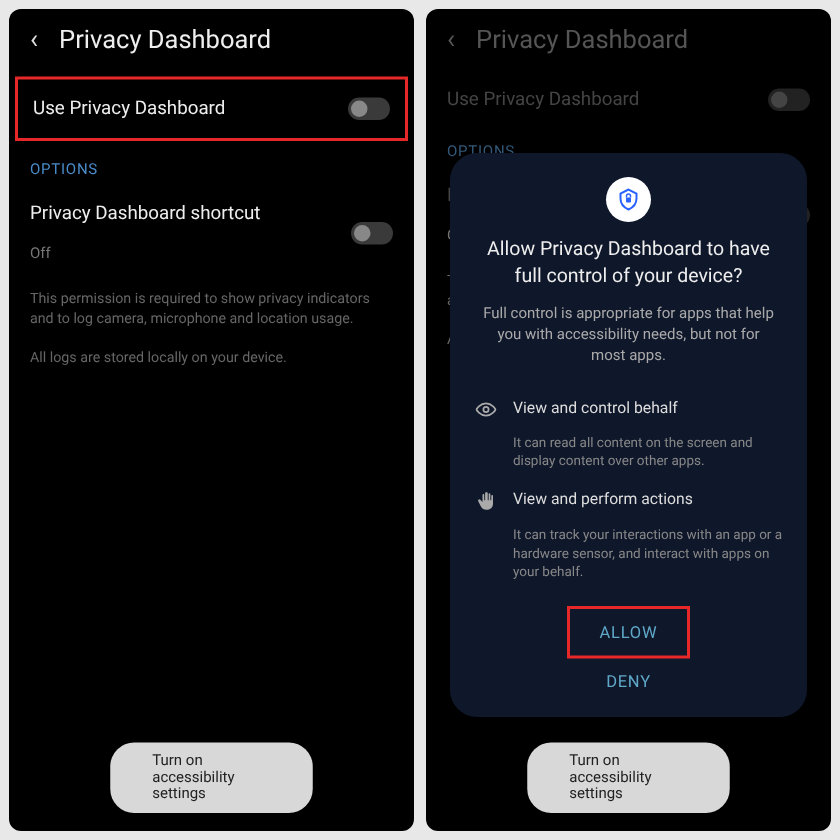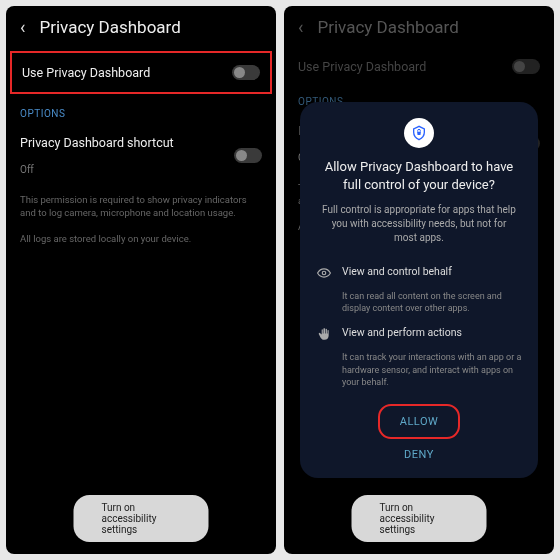--- a/index.html
+++ b/index.html
@@ -162,21 +162,20 @@
     display: flex;
     flex-direction: column;
     align-items: center;
   }
   .dbtn {
     font-size: 11px;
     color: #5fa8c8;
     letter-spacing: 0.5px;
     padding: 9px 20px;
     text-align: left;
-    border-radius: 13px;
   }
   .allow-hl {
     border: 2px solid #e62828;
   }
 </style>
 </head>
 <body>
 
 <div class="phone">
   <div class="header">

